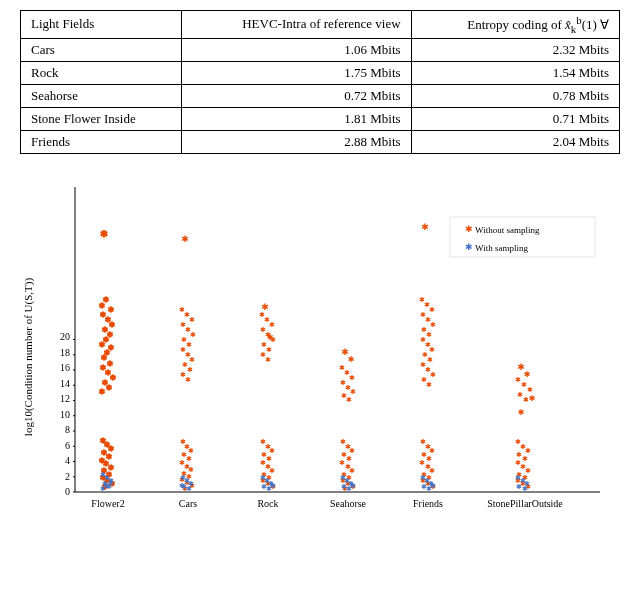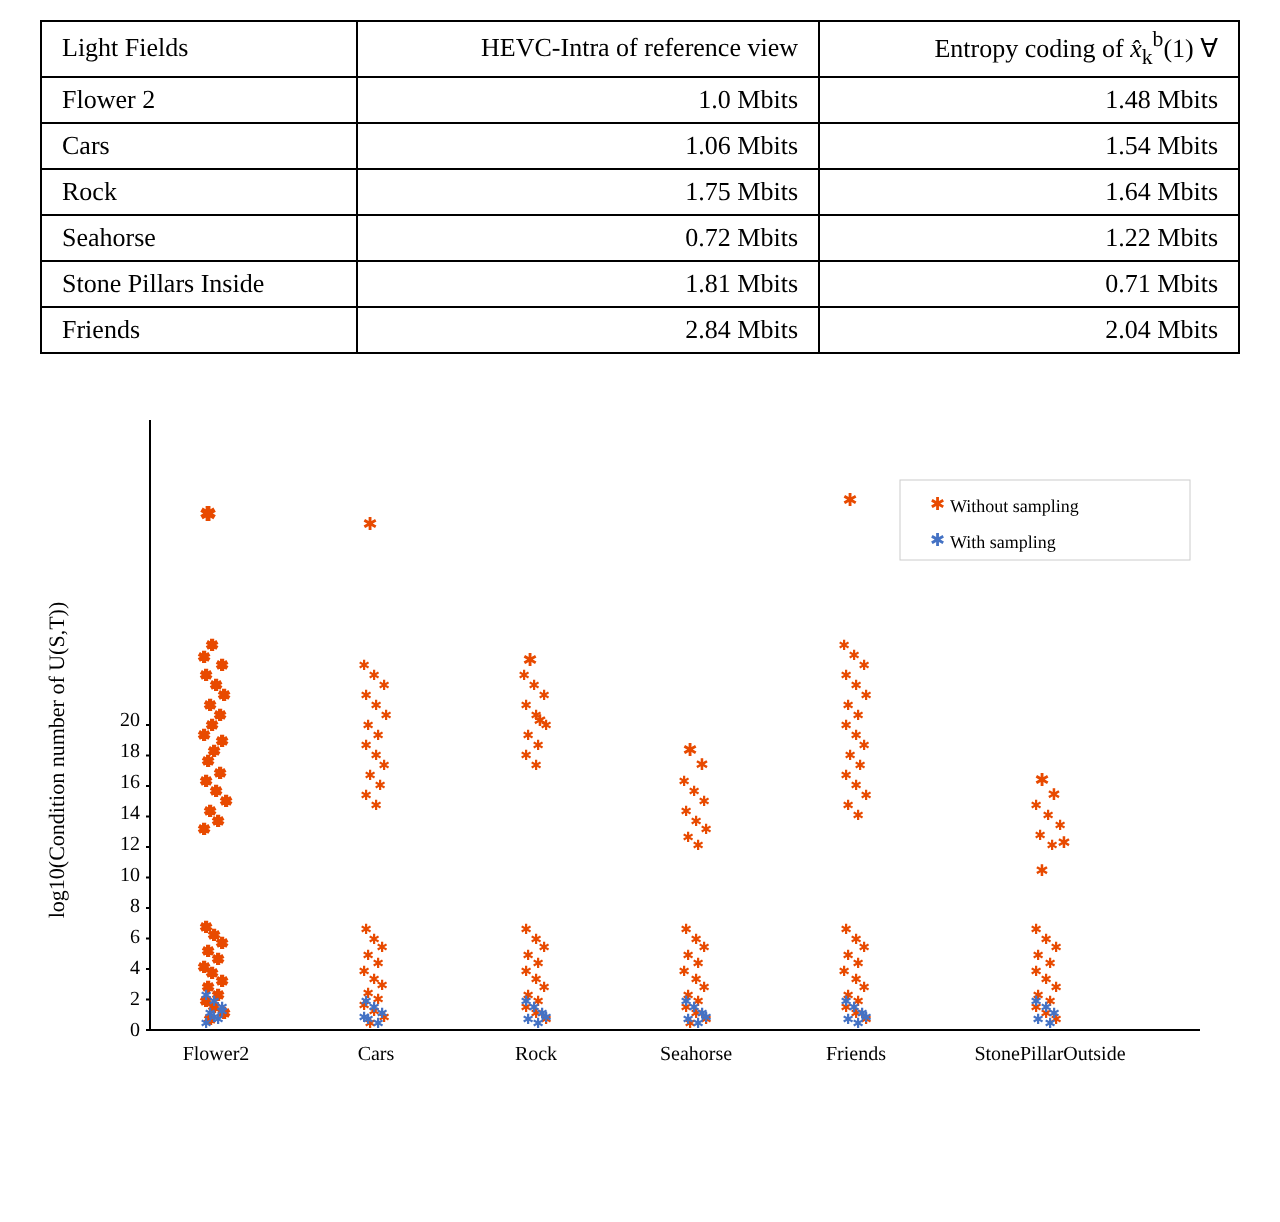--- a/index.html
+++ b/index.html
@@ -57,48 +57,43 @@
 
   <table class="data-table">
     <thead>
       <tr>
         <th>Light Fields</th>
         <th>HEVC-Intra of reference view</th>
         <th>Entropy coding of <em>x̂</em><sub>k</sub><sup>b</sup>(1) ∀</th>
       </tr>
     </thead>
     <tbody id="table-body">
-    <tr>
-          <td>Flower 2</td>
-          <td>1.0 Mbits</td>
-          <td>1.48 Mbits</td>
-        </tr>
         <tr>
           <td>Cars</td>
           <td>1.06 Mbits</td>
-          <td>1.54 Mbits</td>
+          <td>2.32 Mbits</td>
         </tr>
         <tr>
           <td>Rock</td>
           <td>1.75 Mbits</td>
-          <td>1.64 Mbits</td>
+          <td>1.54 Mbits</td>
         </tr>
         <tr>
           <td>Seahorse</td>
           <td>0.72 Mbits</td>
-          <td>1.22 Mbits</td>
+          <td>0.78 Mbits</td>
         </tr>
         <tr>
-          <td>Stone Pillars Inside</td>
+          <td>Stone Flower Inside</td>
           <td>1.81 Mbits</td>
           <td>0.71 Mbits</td>
         </tr>
         <tr>
           <td>Friends</td>
-          <td>2.84 Mbits</td>
+          <td>2.88 Mbits</td>
           <td>2.04 Mbits</td>
         </tr>
       </tbody>
   </table>
 
   <div class="chart-container">
     <svg class="chart-svg" viewBox="0 0 600 370" xmlns="http://www.w3.org/2000/svg">
 
       <text x="12" y="185" font-size="11" font-family="serif" text-anchor="middle" transform="rotate(-90,12,185)">log10(Condition number of U(S,T))</text>
 

